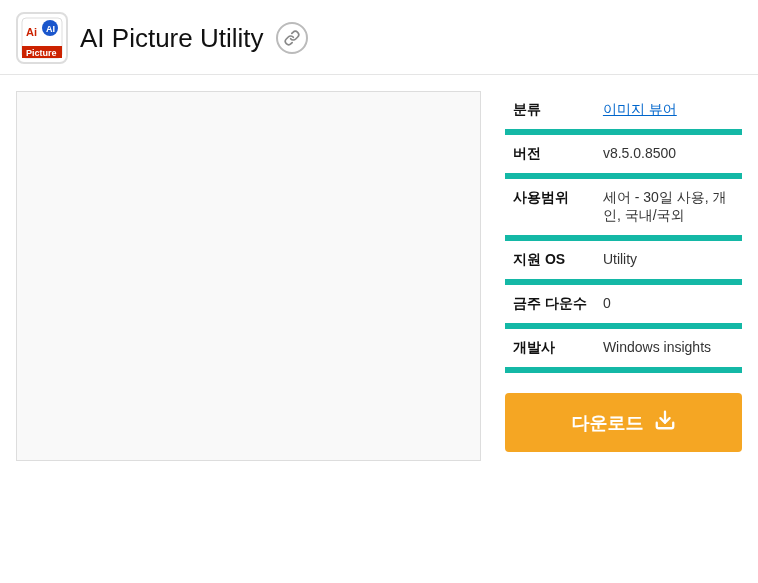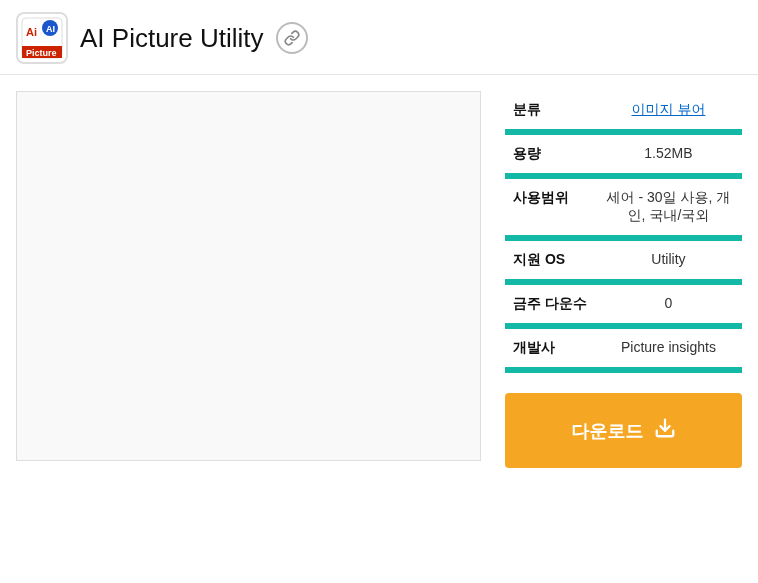--- a/index.html
+++ b/index.html
@@ -97,37 +97,36 @@
     .info-table .label {
       font-weight: 700;
       color: #111;
       white-space: nowrap;
       width: 80px;
       min-width: 80px;
     }
 
     .info-table .value {
       color: #333;
-      text-align: center;
     }
 
     .info-table .value a,
     .info-table .value .link {
       color: #0066cc;
       text-decoration: underline;
       cursor: pointer;
     }
 
     .download-btn {
       margin-top: 20px;
       background: #f5a623;
       color: #fff;
       border: none;
       border-radius: 4px;
-      padding: 24px;
+      padding: 16px;
       width: 100%;
       font-size: 18px;
       font-weight: 700;
       cursor: pointer;
       display: flex;
       align-items: center;
       justify-content: center;
       gap: 10px;
     }
   </style>
@@ -165,38 +164,38 @@
   <div class="image-preview"></div>
 
   <div class="info-panel">
     <table class="info-table">
       <tbody id="info-rows">
           <tr>
             <td class="label">분류</td>
             <td class="value"><span class="link">이미지 뷰어</span></td>
           </tr>
           <tr>
-            <td class="label">용량</td>
-            <td class="value">1.52MB</td>
+            <td class="label">버전</td>
+            <td class="value">v8.5.0.8500</td>
           </tr>
           <tr>
             <td class="label">사용범위</td>
             <td class="value">세어 - 30일 사용, 개인, 국내/국외</td>
           </tr>
           <tr>
             <td class="label">지원 OS</td>
             <td class="value">Utility</td>
           </tr>
           <tr>
             <td class="label">금주 다운수</td>
             <td class="value">0</td>
           </tr>
           <tr>
             <td class="label">개발사</td>
-            <td class="value">Picture insights</td>
+            <td class="value">Windows insights</td>
           </tr>
         </tbody>
     </table>
     <button class="download-btn">
       <span>다운로드</span>
       <span>
         <svg width="22" height="22" viewBox="0 0 24 24" fill="none" stroke="white" stroke-width="2.5" stroke-linecap="round" stroke-linejoin="round">
           <path d="M21 15v4a2 2 0 0 1-2 2H5a2 2 0 0 1-2-2v-4"></path>
           <polyline points="7 10 12 15 17 10"></polyline>
           <line x1="12" y1="15" x2="12" y2="3"></line>

